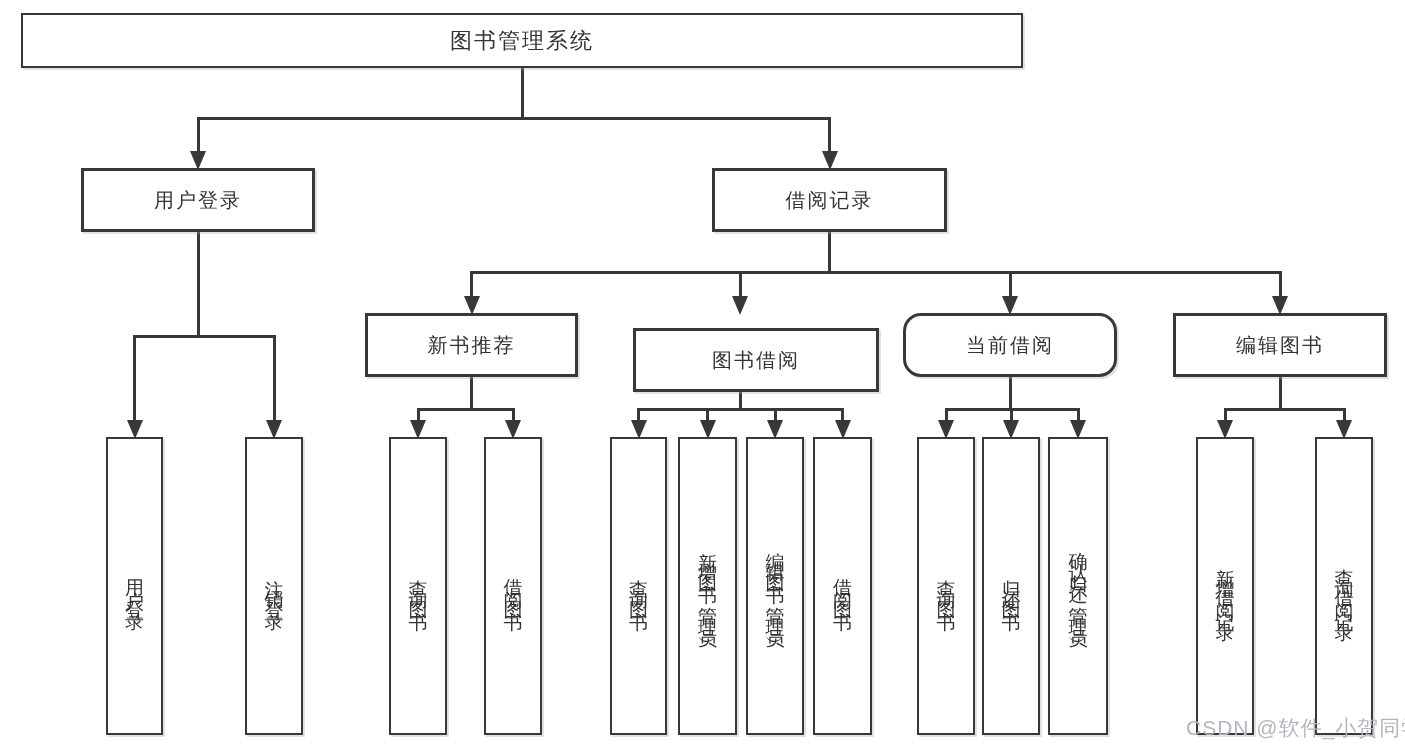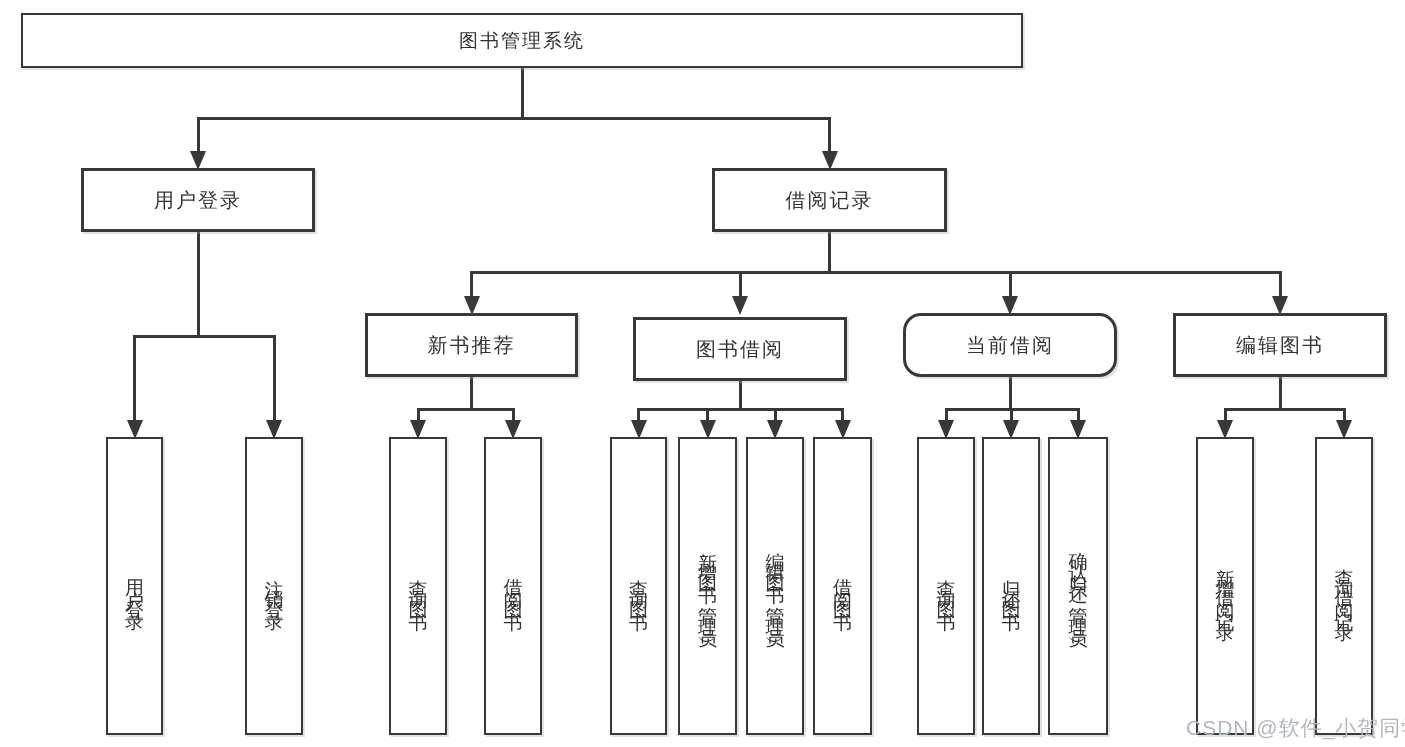--- a/index.html
+++ b/index.html
@@ -21,21 +21,21 @@
     border-style: solid;
     border-color: var(--line, #333333);
     color: var(--text, #333333);
     display: flex;
     align-items: center;
     justify-content: center;
     box-shadow: 2px 2px 0 rgba(170,170,170,0.35);
     z-index: 2;
   }
   .node .lbl { white-space: nowrap; }
-  .node.root  { border-width: 2px; font-size: 19px; }
+  .node.root  { border-width: 2px; font-size: 22px; }
   .node.root .lbl { letter-spacing: 2px; }
   .node.branch { border-width: 3px; font-size: 20px; }
   .node.branch .lbl { letter-spacing: 2px; }
   .node.leaf { border-width: 2px; font-size: 19px; }
   .node.leaf .lbl {
     writing-mode: vertical-rl;
     text-orientation: mixed;
     letter-spacing: 11px;
     white-space: normal;
   }
@@ -127,21 +127,21 @@
       </div>
       <div class="node branch" style="left: 81px; top: 168px; width: 234px; height: 64px;">
         <span class="lbl">用户登录</span>
       </div>
       <div class="node branch" style="left: 712px; top: 168px; width: 235px; height: 64px;">
         <span class="lbl">借阅记录</span>
       </div>
       <div class="node branch" style="left: 365px; top: 313px; width: 213px; height: 64px;">
         <span class="lbl">新书推荐</span>
       </div>
-      <div class="node branch" style="left: 633px; top: 317px; width: 214px; height: 64px;">
+      <div class="node branch" style="left: 633px; top: 328px; width: 246px; height: 64px;">
         <span class="lbl">图书借阅</span>
       </div>
       <div class="node branch" style="left: 903px; top: 313px; width: 214px; height: 64px; border-radius: 18px;">
         <span class="lbl">当前借阅</span>
       </div>
       <div class="node branch" style="left: 1173px; top: 313px; width: 214px; height: 64px;">
         <span class="lbl">编辑图书</span>
       </div>
       <div class="node leaf" style="left: 106px; top: 437px; width: 57px; height: 298px;">
         <span class="lbl">用户登录</span>

